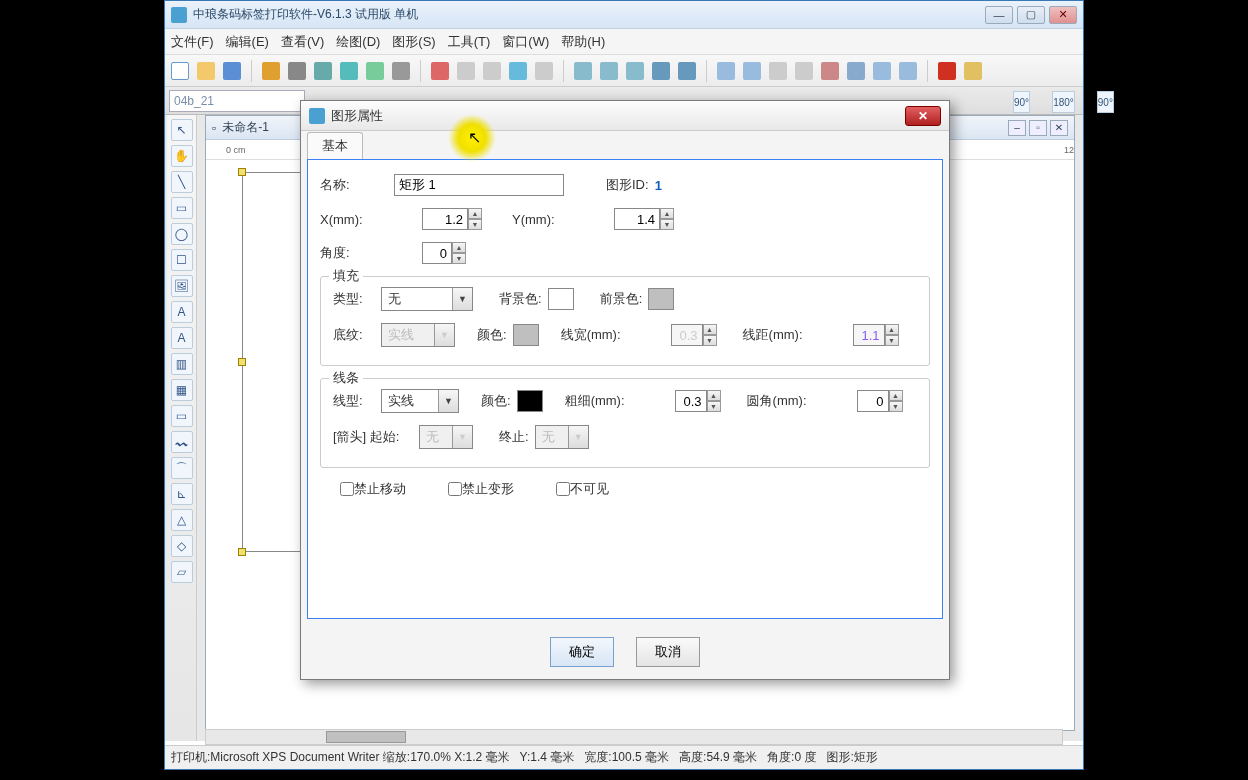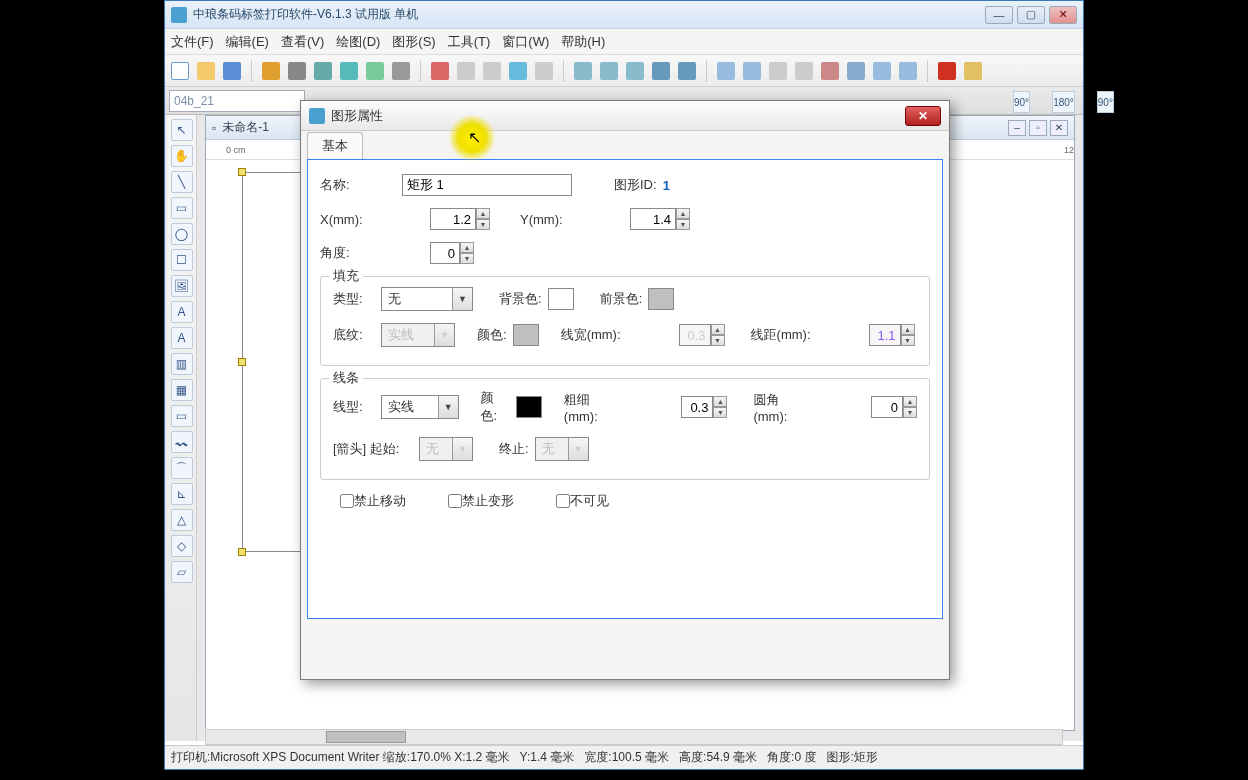--- a/index.html
+++ b/index.html
@@ -31,21 +31,21 @@
 
 .dialog { position: absolute; left: 300px; top: 100px; width: 650px; height: 580px; background: #f4f4f4; border: 1px solid #7a7a7a; box-shadow: 4px 4px 12px rgba(0,0,0,0.4); }
 .dlg-title { height: 30px; background: linear-gradient(#fdfdfd,#e8e8e8); border-bottom: 1px solid #ccc; display: flex; align-items: center; padding: 11px 8px; font-size: 13px; color: #333; }
 .dlg-title .spacer { flex: 1; }
 .dlg-close { width: 36px; height: 20px; background: linear-gradient(#e26060,#b02020); border: 1px solid #7a0000; border-radius: 3px; display: flex; align-items: center; justify-content: center; color: #fff; font-size: 12px; font-weight: bold; }
 .dlg-tab { height: 28px; display: flex; padding-left: 6px; align-items: flex-end; }
 .dlg-tab .tab { padding: 4px 14px; background: #fafafa; border: 1px solid #bbb; border-bottom: none; font-size: 13px; color: #333; border-radius: 3px 3px 0 0; }
 .dlg-body { position: absolute; top: 58px; left: 6px; right: 6px; bottom: 60px; background: #fff; border: 1px solid #3b82f6; padding: 14px 12px; font-size: 13px; color: #333; }
 .row { display: flex; align-items: center; gap: 6px; margin-bottom: 12px; }
 .row label { min-width: 68px; }
-.txt { height: 22px; border: 1px solid #888; background: #fff; padding: 0 4px; font-size: 13px; margin-left: 8px; }
+.txt { height: 22px; border: 1px solid #888; background: #fff; padding: 0 4px; font-size: 13px; }
 .spin-wrap { display: flex; padding-left: 44px; }
 .spin-btns { display: flex; flex-direction: column; width: 14px; }
 .spin-btns div { flex:1; border:1px solid #999; background:linear-gradient(#f6f6f6,#ddd); font-size:7px; display:flex; align-items:center; justify-content:center; color:#555; }
 .combo { display:flex; align-items:center; height:24px; border:1px solid #888; background:#fff; }
 .combo span { flex:1; padding:0 6px; }
 .combo .arr { width:20px; height:100%; border-left:1px solid #999; background:linear-gradient(#f6f6f6,#ddd); display:flex; align-items:center; justify-content:center; font-size:9px; color:#444;}
 .combo.dis { background:#f0f0f0; color:#bbb; }
 .combo.dis .arr { color:#ccc; }
 .color-sw { width: 26px; height: 22px; border: 1px solid #888; }
 .group { border: 1px solid #ccc; border-radius: 3px; padding: 10px 12px 6px; margin-bottom: 12px; position: relative; }
@@ -346,16 +346,20 @@
           <input type="checkbox" style="">
           <span>禁止变形</span>
         </label>
       <label class="chk">
           <input type="checkbox" style="">
           <span>不可见</span>
         </label>
     </div>
 
   </div>
+  <div class="dlg-footer">
+    <button class="btn primary">确定</button>
+    <button class="btn">取消</button>
+  </div>
 </div>
 
 <div class="highlight"></div>
 <div class="cursor">↖</div>
 
 </body></html>

